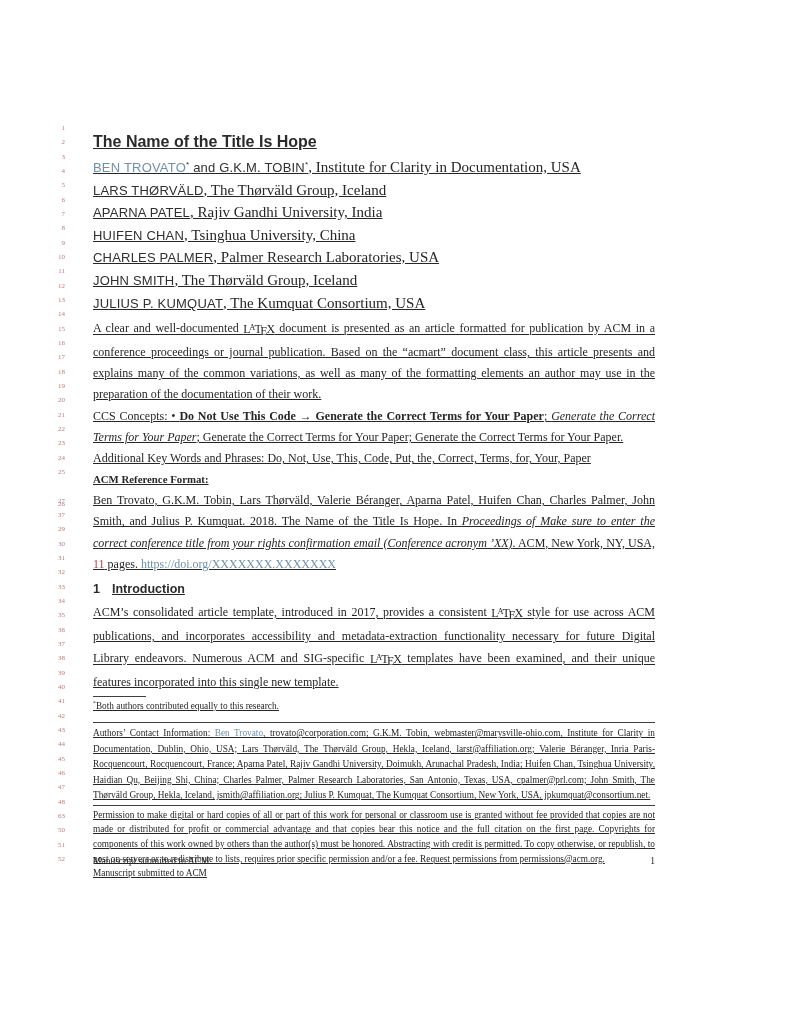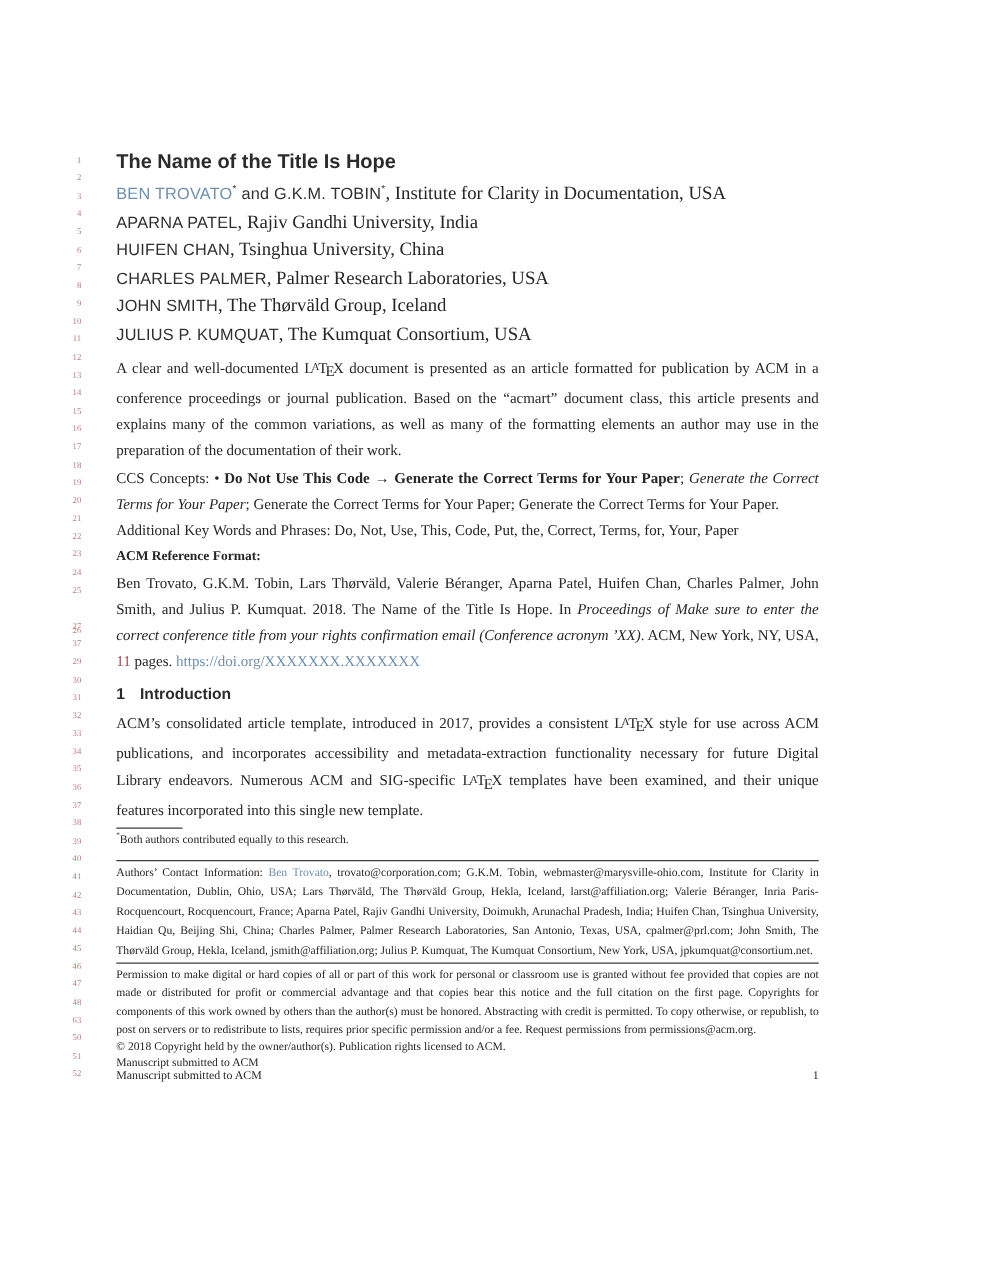--- a/index.html
+++ b/index.html
@@ -8,21 +8,21 @@
     position:relative; width:794px; height:1028px; background:#ffffff;
     font-family:"Liberation Serif", serif; color:#262626; overflow:hidden;
   }
   
   .gutter span {
     position:absolute; width:30px; text-align:right;
     font-size:7px; line-height:8px; color:#bb7b7b;
     font-family:"Liberation Serif", serif;
   }
   
-  .content { position:absolute; left:93px; top:0; width:562px; }
+  .content { position:absolute; left:93px; top:12px; width:562px;text-decoration:underline; }
 
   .title {
     margin-top:120px; font-family:"Liberation Sans", sans-serif;
     font-weight:bold; font-size:16px; line-height:19px; color:#2b2b2b;
   }
   .authors { margin-top:5px; }
   .author-row { line-height:21.6px; white-space:nowrap; }
   .author-names {
     font-family:"Liberation Sans", sans-serif; font-size:13px;
     letter-spacing:0.2px; color:#303030;
@@ -128,20 +128,21 @@
       <span style="left: 35px; top: 840.5px;">51</span>
       <span style="left: 35px; top: 854.83px;">52</span>
     </div>
 
   <div class="content">
 
     <div class="title">The Name of the Title Is Hope</div>
 
     <div class="authors" id="authors">
         <div class="author-row"><span class="author-names"><span class="seg-link">BEN TROVATO</span><span class="seg-sup">*</span><span class="seg-plain"> and G.K.M. TOBIN</span><span class="seg-sup">*</span></span><span class="author-affiliation">, Institute for Clarity in Documentation, USA</span></div>
+        <div class="author-row"><span class="author-names"><span class="seg-plain">LARS THØRVÄLD</span></span><span class="author-affiliation">, The Thørväld Group, Iceland</span></div>
         <div class="author-row"><span class="author-names"><span class="seg-plain">APARNA PATEL</span></span><span class="author-affiliation">, Rajiv Gandhi University, India</span></div>
         <div class="author-row"><span class="author-names"><span class="seg-plain">HUIFEN CHAN</span></span><span class="author-affiliation">, Tsinghua University, China</span></div>
         <div class="author-row"><span class="author-names"><span class="seg-plain">CHARLES PALMER</span></span><span class="author-affiliation">, Palmer Research Laboratories, USA</span></div>
         <div class="author-row"><span class="author-names"><span class="seg-plain">JOHN SMITH</span></span><span class="author-affiliation">, The Thørväld Group, Iceland</span></div>
         <div class="author-row"><span class="author-names"><span class="seg-plain">JULIUS P. KUMQUAT</span></span><span class="author-affiliation">, The Kumquat Consortium, USA</span></div>
       </div>
 
     <div class="para abstract"><span class="seg-plain">A clear and well-documented </span><span class="seg-tex">L<span class="tex-a">A</span>T<span class="tex-e">E</span>X</span><span class="seg-plain"> document is presented as an article formatted for publication by ACM in a conference proceedings or journal publication. Based on the “acmart” document class, this article presents and explains many of the common variations, as well as many of the formatting elements an author may use in the preparation of the documentation of their work.</span></div>
 
     <div class="para ccs"><span class="seg-plain">CCS Concepts: • </span><span class="seg-bold">Do Not Use This Code → Generate the Correct Terms for Your Paper</span><span class="seg-plain">; </span><span class="seg-italic">Generate the Correct Terms for Your Paper</span><span class="seg-plain">; Generate the Correct Terms for Your Paper; Generate the Correct Terms for Your Paper.</span></div>
@@ -163,21 +164,20 @@
     <div class="footnote"><span class="seg-sup">*</span><span class="seg-plain">Both authors contributed equally to this research.</span></div>
 
     <div class="wide-rule"></div>
 
     <div class="small-para contact"><span class="seg-plain">Authors’ Contact Information: </span><span class="seg-link">Ben Trovato</span><span class="seg-plain">, trovato@corporation.com; G.K.M. Tobin, webmaster@marysville-ohio.com, Institute for Clarity in Documentation, Dublin, Ohio, USA; Lars Thørväld, The Thørväld Group, Hekla, Iceland, larst@affiliation.org; Valerie Béranger, Inria Paris-Rocquencourt, Rocquencourt, France; Aparna Patel, Rajiv Gandhi University, Doimukh, Arunachal Pradesh, India; Huifen Chan, Tsinghua University, Haidian Qu, Beijing Shi, China; Charles Palmer, Palmer Research Laboratories, San Antonio, Texas, USA, cpalmer@prl.com; John Smith, The Thørväld Group, Hekla, Iceland, jsmith@affiliation.org; Julius P. Kumquat, The Kumquat Consortium, New York, USA, jpkumquat@consortium.net.</span></div>
 
     <div class="wide-rule tight"></div>
 
     <div class="small-para permission">Permission to make digital or hard copies of all or part of this work for personal or classroom use is granted without fee provided that copies are not made or distributed for profit or commercial advantage and that copies bear this notice and the full citation on the first page. Copyrights for components of this work owned by others than the author(s) must be honored. Abstracting with credit is permitted. To copy otherwise, or republish, to post on servers or to redistribute to lists, requires prior specific permission and/or a fee. Request permissions from permissions@acm.org.</div>
 
-    <div class="copyright-line">© 2018 Copyright held by the owner/author(s). Publication rights licensed to ACM.</div>
 
     <div class="manuscript-line">Manuscript submitted to ACM</div>
 
   </div>
 
   <div class="footer">
     <span>Manuscript submitted to ACM</span>
     <span>1</span>
   </div>
 

